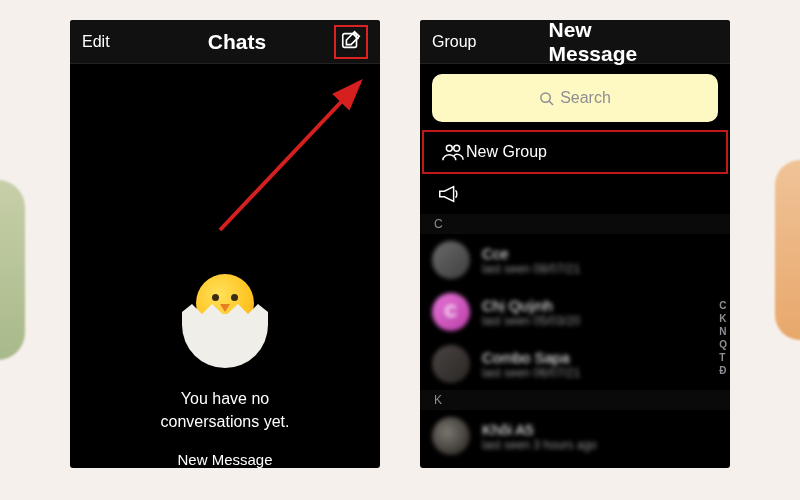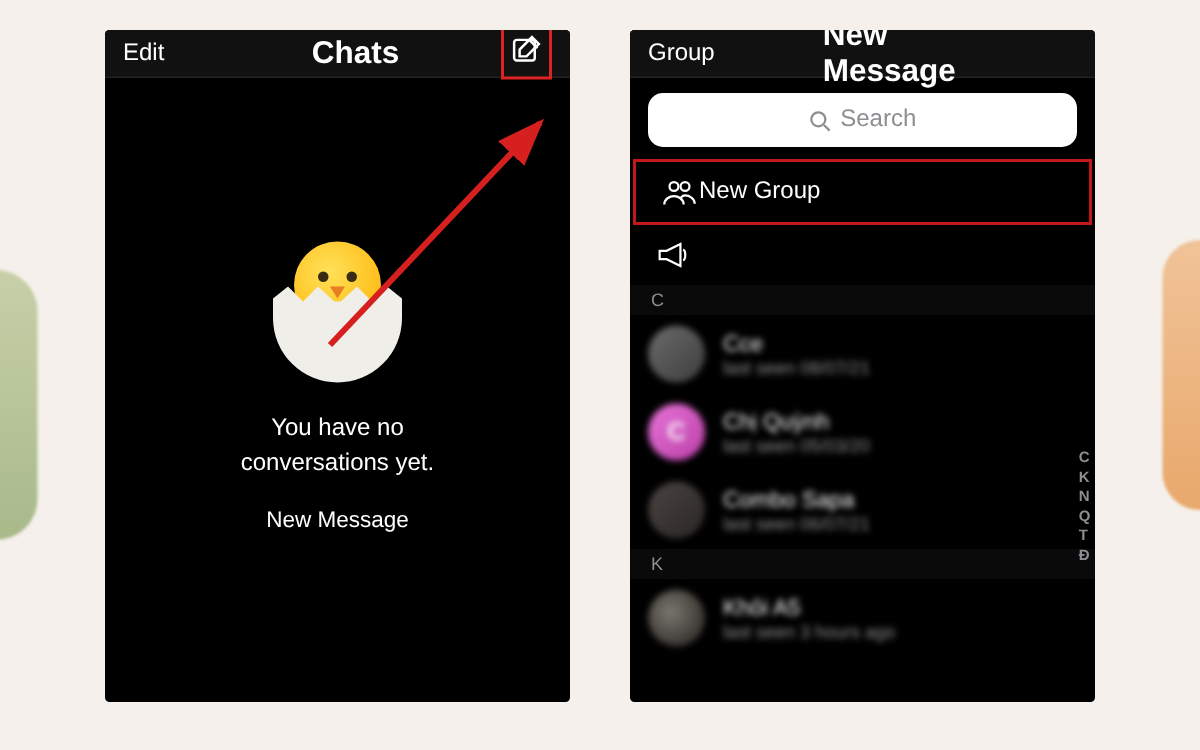--- a/index.html
+++ b/index.html
@@ -47,21 +47,21 @@
     height: 448px;
     background: #000;
     border-radius: 3px;
     color: #fff;
     overflow: hidden;
     position: relative;
     flex-shrink: 0;
   }
   
   .navbar {
-    height: 32px;
+    height: 44px;
     background: #111;
     display: flex;
     align-items: center;
     justify-content: space-between;
     padding: 0 12px;
     border-bottom: 1px solid #222;
     gap: 48px;
   }
   .nav-left, .nav-right { width: 60px; display:flex; align-items:center; }
   .nav-right { justify-content:flex-end; }
@@ -83,21 +83,21 @@
   .compose-icon {
     width: 22px; height: 22px;
     stroke: #fff; stroke-width:1.8; fill:none;
   }
   
   .empty-body {
     height: calc(100% - 44px);
     display:flex;
     flex-direction:column;
     align-items:center;
-    justify-content:center;
+    justify-content:flex-end;
     gap: 12px;
     position:relative;
   }
   .chick-wrap { width:110px; height:110px; position:relative; }
   .egg-bottom {
     position:absolute; bottom:8px; left:50%; transform:translateX(-50%);
     width:86px; height:54px;
     background:#efeee9;
     border-radius: 0 0 50px 50px;
   }
@@ -136,21 +136,21 @@
   .empty-action {
     color:#fff; font-size:15px; margin-top:6px;
   }
   
   .arrow {
     position:absolute; left:140px; top:50px; width:170px; height:170px; pointer-events:none;
   }
   
   .search-wrap { padding:10px 12px 8px; }
   .search-field {
-    background:#ffffff; border-radius:10px; height:36px;
+    background:#fef9c3; border-radius:10px; height:48px;
     display:flex; align-items:center; justify-content:center; gap:6px;
     color:#8e8e93; font-size:16px;
   }
   .search-icon { width:15px; height:15px; }
   .new-list { }
   .new-row {
     display:flex; align-items:center; 
     padding:10px 16px;
     color:#fff; font-size:16px;
   }

